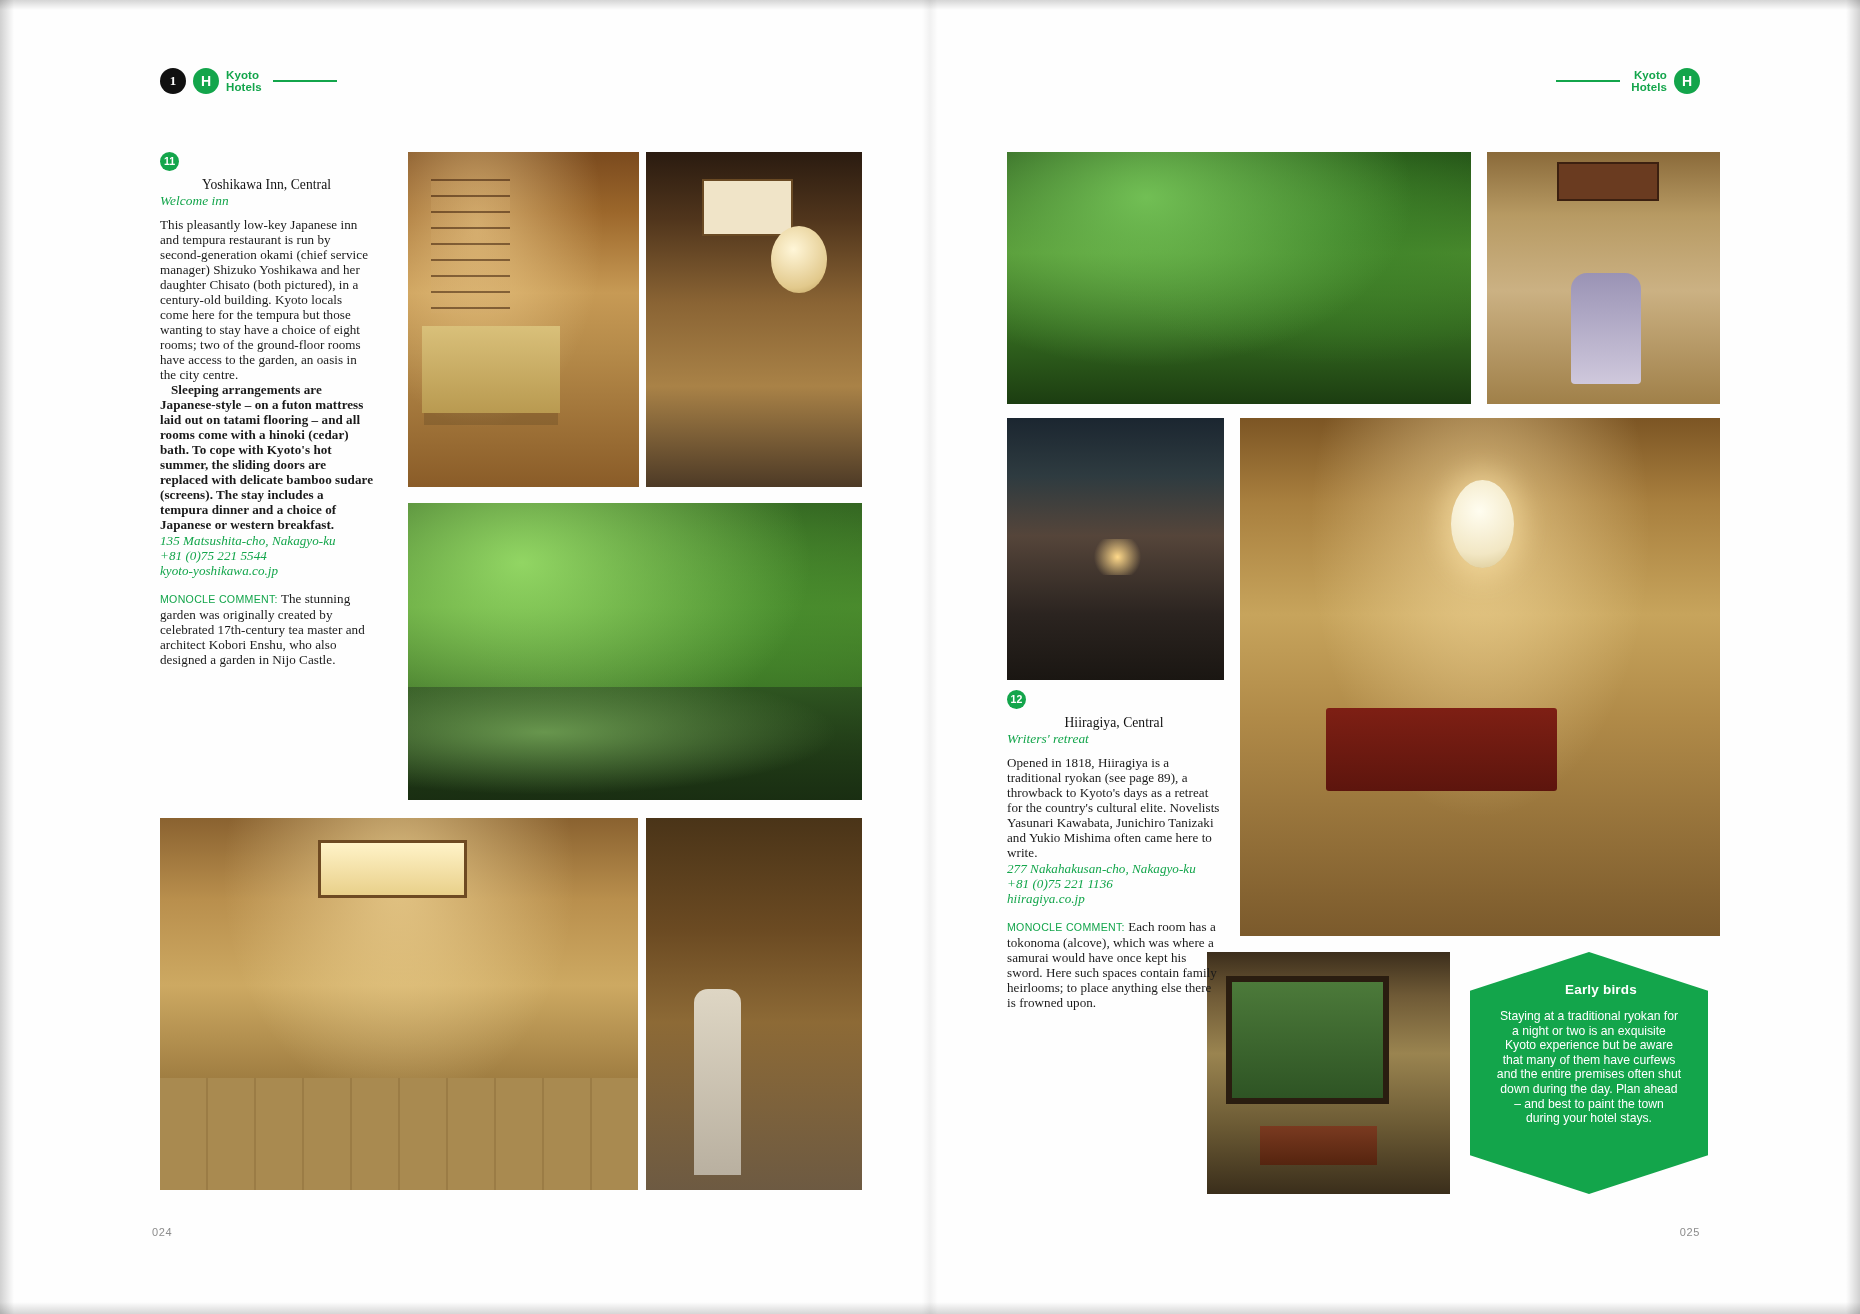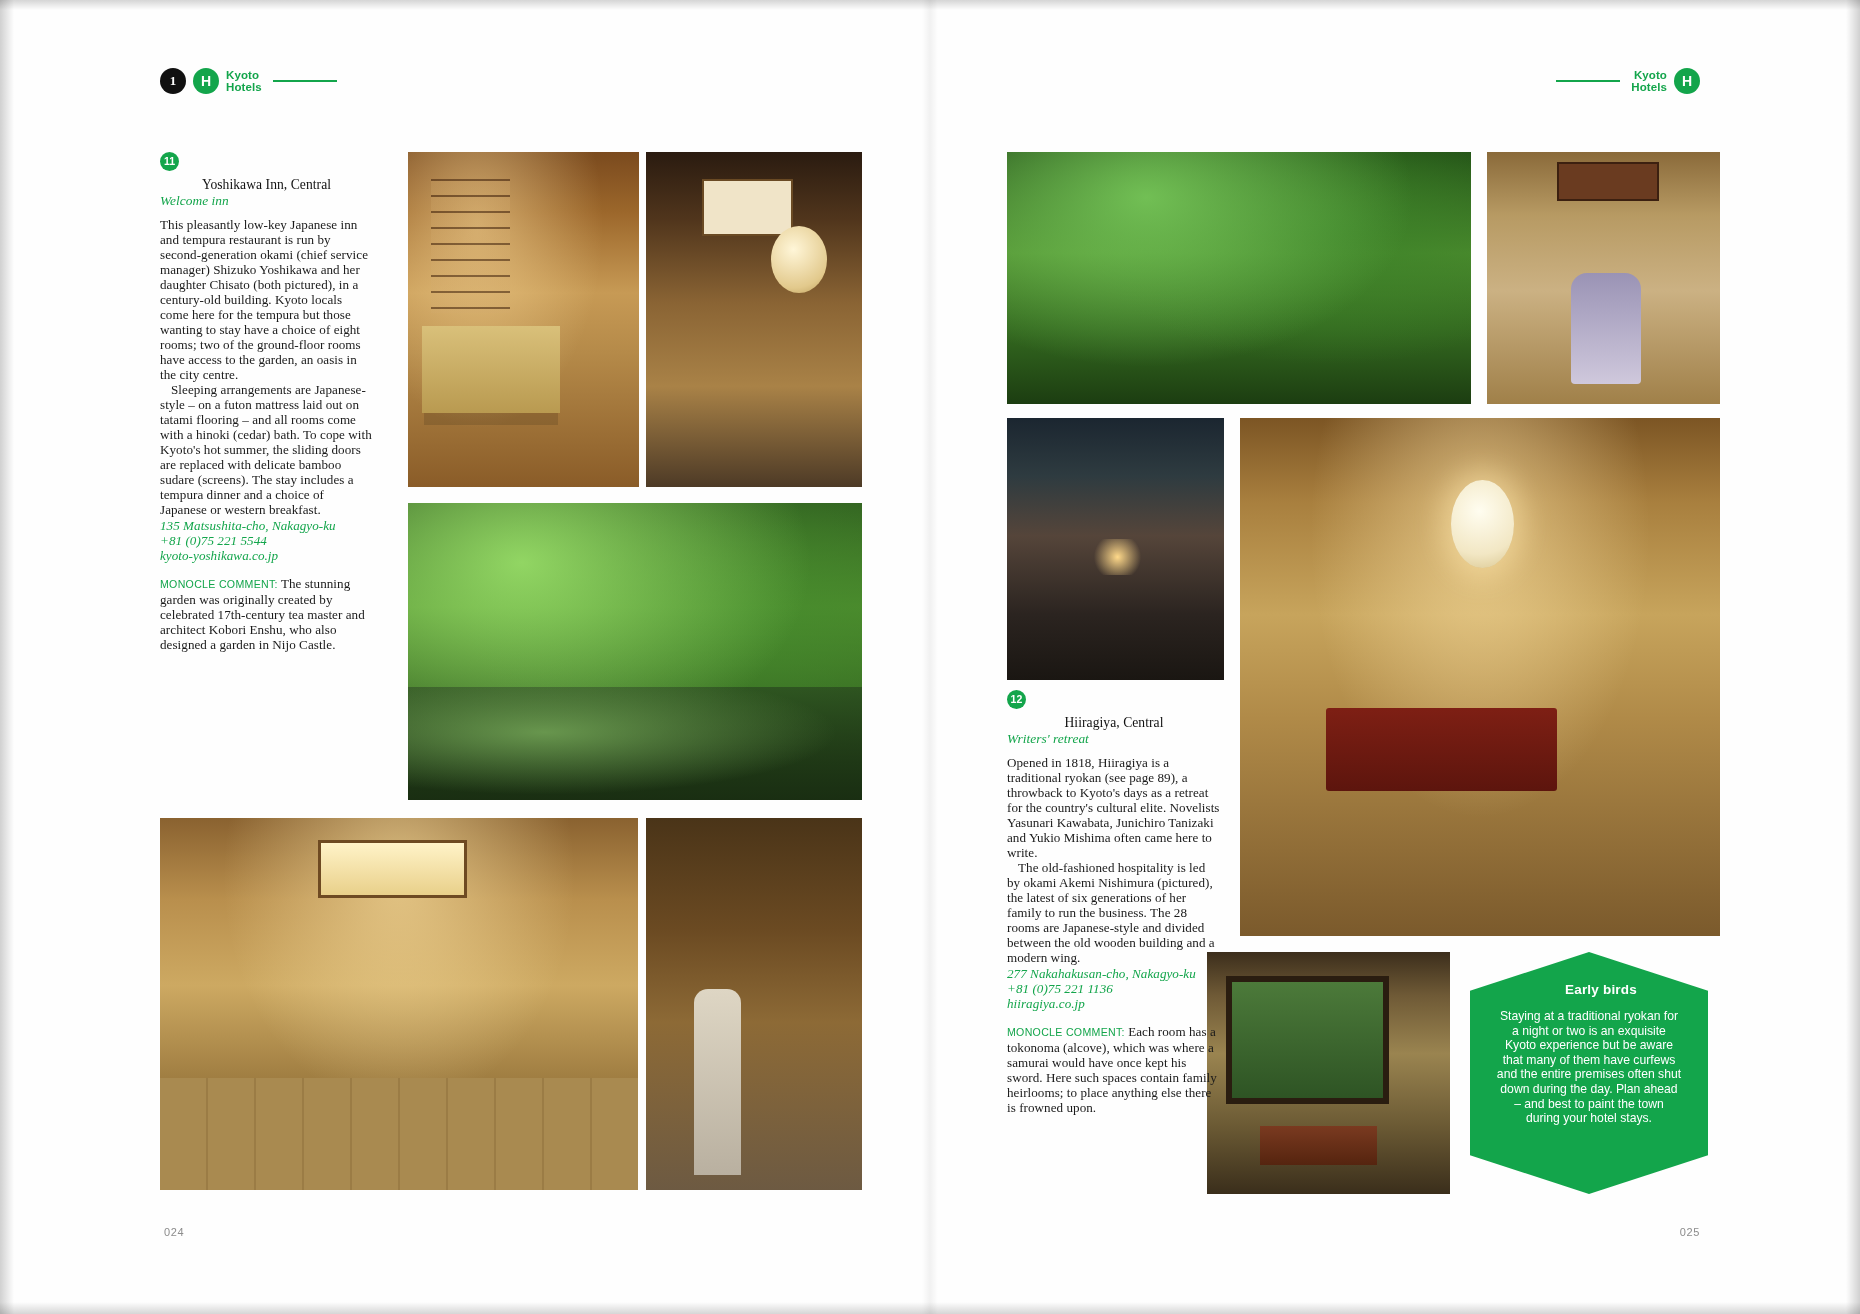--- a/index.html
+++ b/index.html
@@ -128,21 +128,21 @@
     font-style: italic;
     font-size: 13.4px;
     line-height: 15.6px;
     color: #13a54b;
     margin-bottom: 9px;
   }
   .body-p {
     margin: 0;
     text-indent: 0;
   }
-  .body-p + .body-p { text-indent: 11px; }
+  .body-p + .body-p { text-indent: 11px; font-weight: bold; }
   .addr {
     font-style: italic;
     color: #13a54b;
     margin-top: 1px;
   }
   .comment {
     margin-top: 13px;
     color: #13a54b;
   }
   .comment .lead {
@@ -162,21 +162,21 @@
 
   
   .folio {
     position: absolute;
     bottom: 76px;
     font-family: "Liberation Sans", sans-serif;
     font-size: 11px;
     color: #8c8c8c;
     letter-spacing: 0.6px;
   }
-  .folio-left { left: 164px; }
+  .folio-left { left: 152px; }
   .folio-right { right: 160px; margin-left: 40px; }
 
   
   .tip {
     position: absolute;
     left: 1470px;
     top: 952px;
     width: 238px;
     height: 242px;
     background: #13a54b;
@@ -398,21 +398,20 @@
   </div>
   <div class="photo" style="left:1207px; top:952px; width:243px; height:242px;">
     <div class="ph-inner g-window"></div>
   </div>
 
   <div class="col" style="left:1007px; top:690px; width:214px;">
     <div class="num-badge">12</div>
     <div class="entry-title">Hiiragiya, Central</div>
     <div class="entry-sub">Writers' retreat</div>
     <p class="body-p">Opened in 1818, Hiiragiya is a traditional ryokan (see page 89), a throwback to Kyoto's days as a retreat for the country's cultural elite. Novelists Yasunari Kawabata, Junichiro Tanizaki and Yukio Mishima often came here to write.</p>
-    <p class="body-p">The old-fashioned hospitality is led by okami Akemi Nishimura (pictured), the latest of six generations of her family to run the business. The 28 rooms are Japanese-style and divided between the old wooden building and a modern wing.</p>
     <div class="addr">
       <div>277 Nakahakusan-cho, Nakagyo-ku</div>
       <div>+81 (0)75 221 1136</div>
       <div>hiiragiya.co.jp</div>
     </div>
     <div class="comment">
       <span class="lead">MONOCLE COMMENT:</span><span class="ctext"> Each room has a tokonoma (alcove), which was where a samurai would have once kept his sword. Here such spaces contain family heirlooms; to place anything else there is frowned upon.</span>
     </div>
   </div>
 

